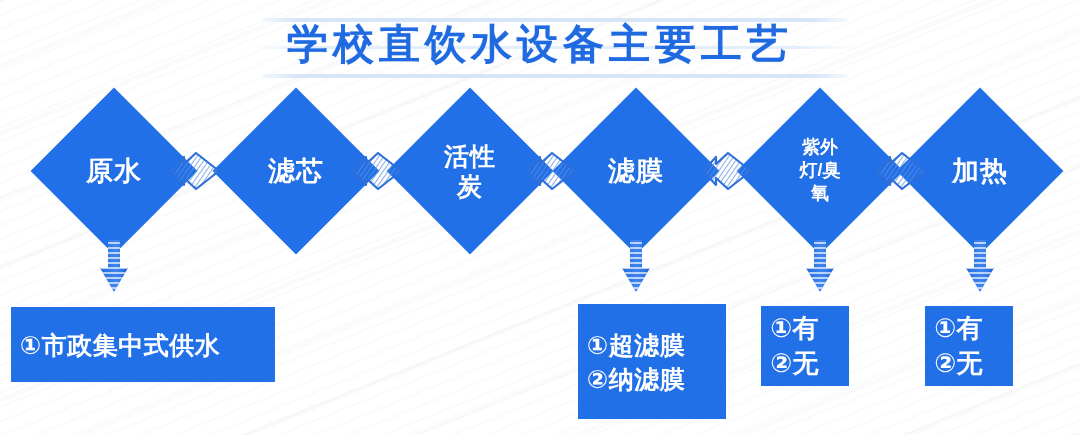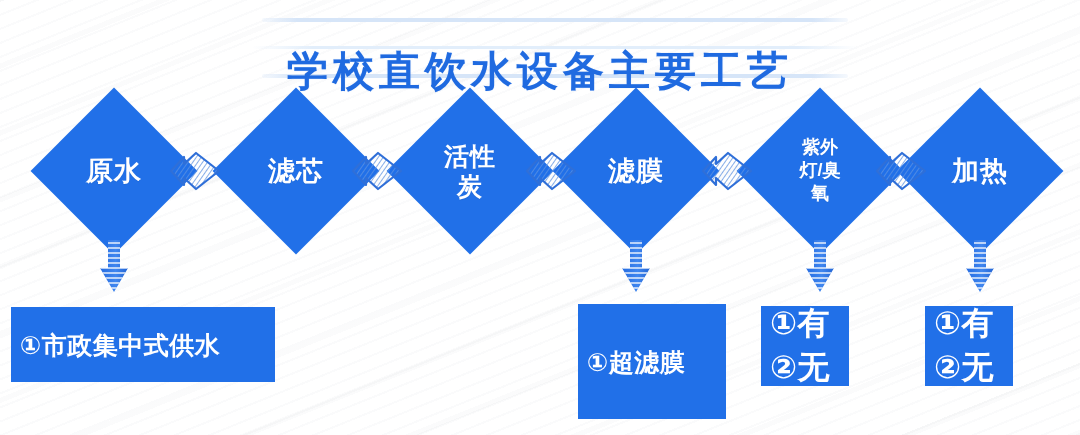--- a/index.html
+++ b/index.html
@@ -74,21 +74,20 @@
     top: 6px;
     width: 1080px;
     text-align: center;
     font-size: 41px;
     line-height: 60px;
     font-weight: bold;
     color: #1f6ae0;
     letter-spacing: 5px;
     text-shadow: 0 0 1px rgba(31,106,224,0.35);
     white-space: nowrap;
-    margin-top: 27px;
   }
 
   
   .diamond {
     position: absolute;
     background: #2170e8;
     transform: rotate(45deg);
     display: flex;
     align-items: center;
     justify-content: center;
@@ -134,21 +133,21 @@
     padding: 7px 9px;
   }
   .option-line {
     color: #ffffff;
     font-weight: bold;
     font-size: 25px;
     line-height: 1.36;
     white-space: nowrap;
     letter-spacing: 0.5px;
   }
-  .option-box.narrow .option-line { font-size: 32px; }
+  .option-box.narrow .option-line { font-size: 26px; }
 </style>
 </head>
 <body>
 
 <div id="watermark-layer"></div>
 
 <div id="stage">
 
   <div id="title-block">
     <div class="title-rule" id="title-rule-top"></div>
@@ -308,20 +307,21 @@
       </g>
     </svg>
   </div>
 
   <div class="option-box" style="left:11px; top:307px; width:264px; height:75px;">
     <div class="option-line">①市政集中式供水</div>
   </div>
 
   <div class="option-box" style="left:578px; top:304px; width:148px; height:115px;">
     <div class="option-line">①超滤膜</div>
+    <div class="option-line">②纳滤膜</div>
   </div>
 
   <div class="option-box narrow" style="left:761px; top:306px; width:88px; height:80px;">
     <div class="option-line">①有</div>
     <div class="option-line">②无</div>
   </div>
 
   <div class="option-box narrow" style="left:925px; top:306px; width:88px; height:80px;">
     <div class="option-line">①有</div>
     <div class="option-line">②无</div>

